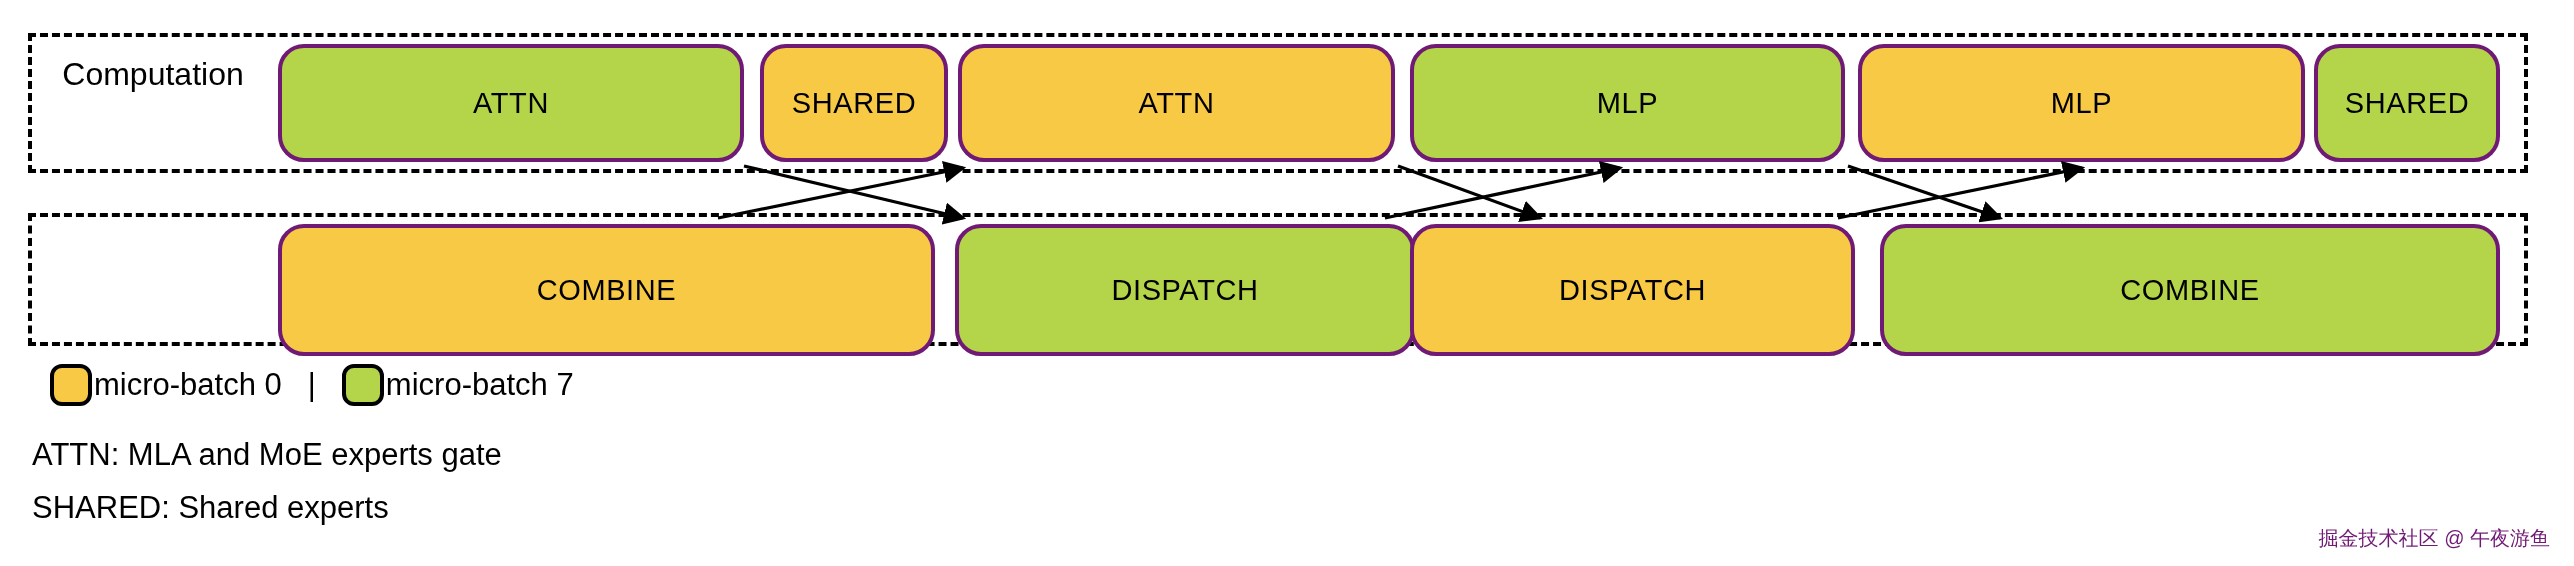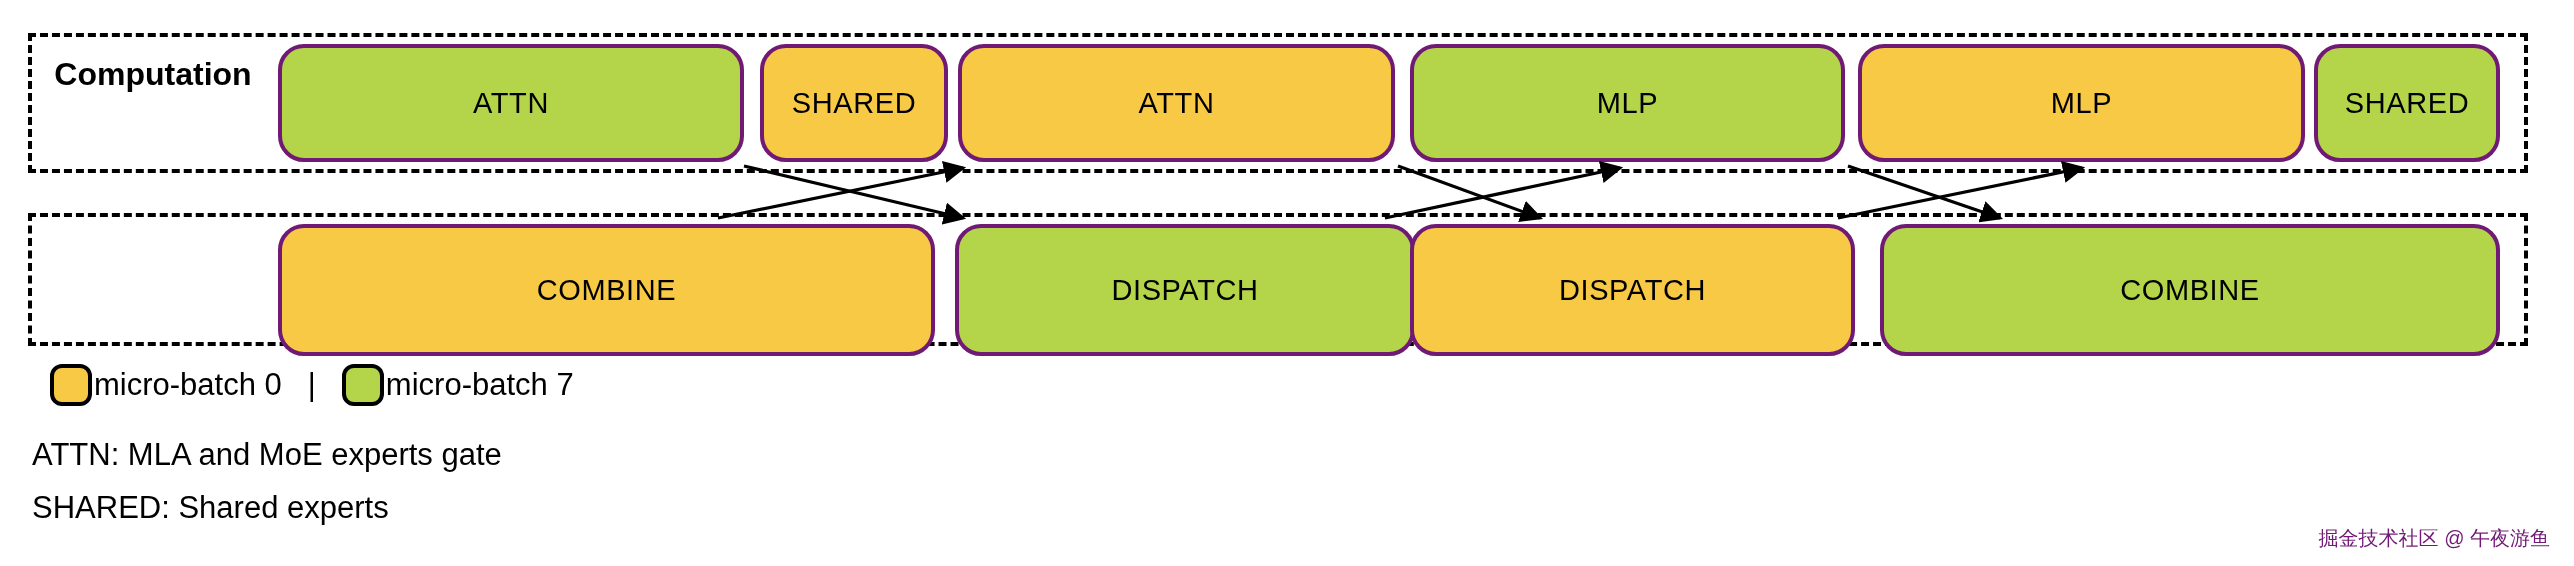--- a/index.html
+++ b/index.html
@@ -33,21 +33,21 @@
   .row-label {
     position: absolute;
     text-align: center;
     line-height: 1.22;
     font-size: 32px;
     color: #000;
     white-space: nowrap;
   }
   #label-computation { left: 44px; top: 55px; width: 218px; }
   #label-communication { left: 30px; top: 238px; width: 248px; }
-  .row-label .l1 { display: block; font-weight: bold; }
+  .row-label .l1 { display: block; }
   .row-label .l2 { display: block; }
 
   
   .stage {
     position: absolute;
     box-sizing: border-box;
     border: 4px solid #701a75;
     border-radius: 26px;
     display: flex;
     align-items: center;

